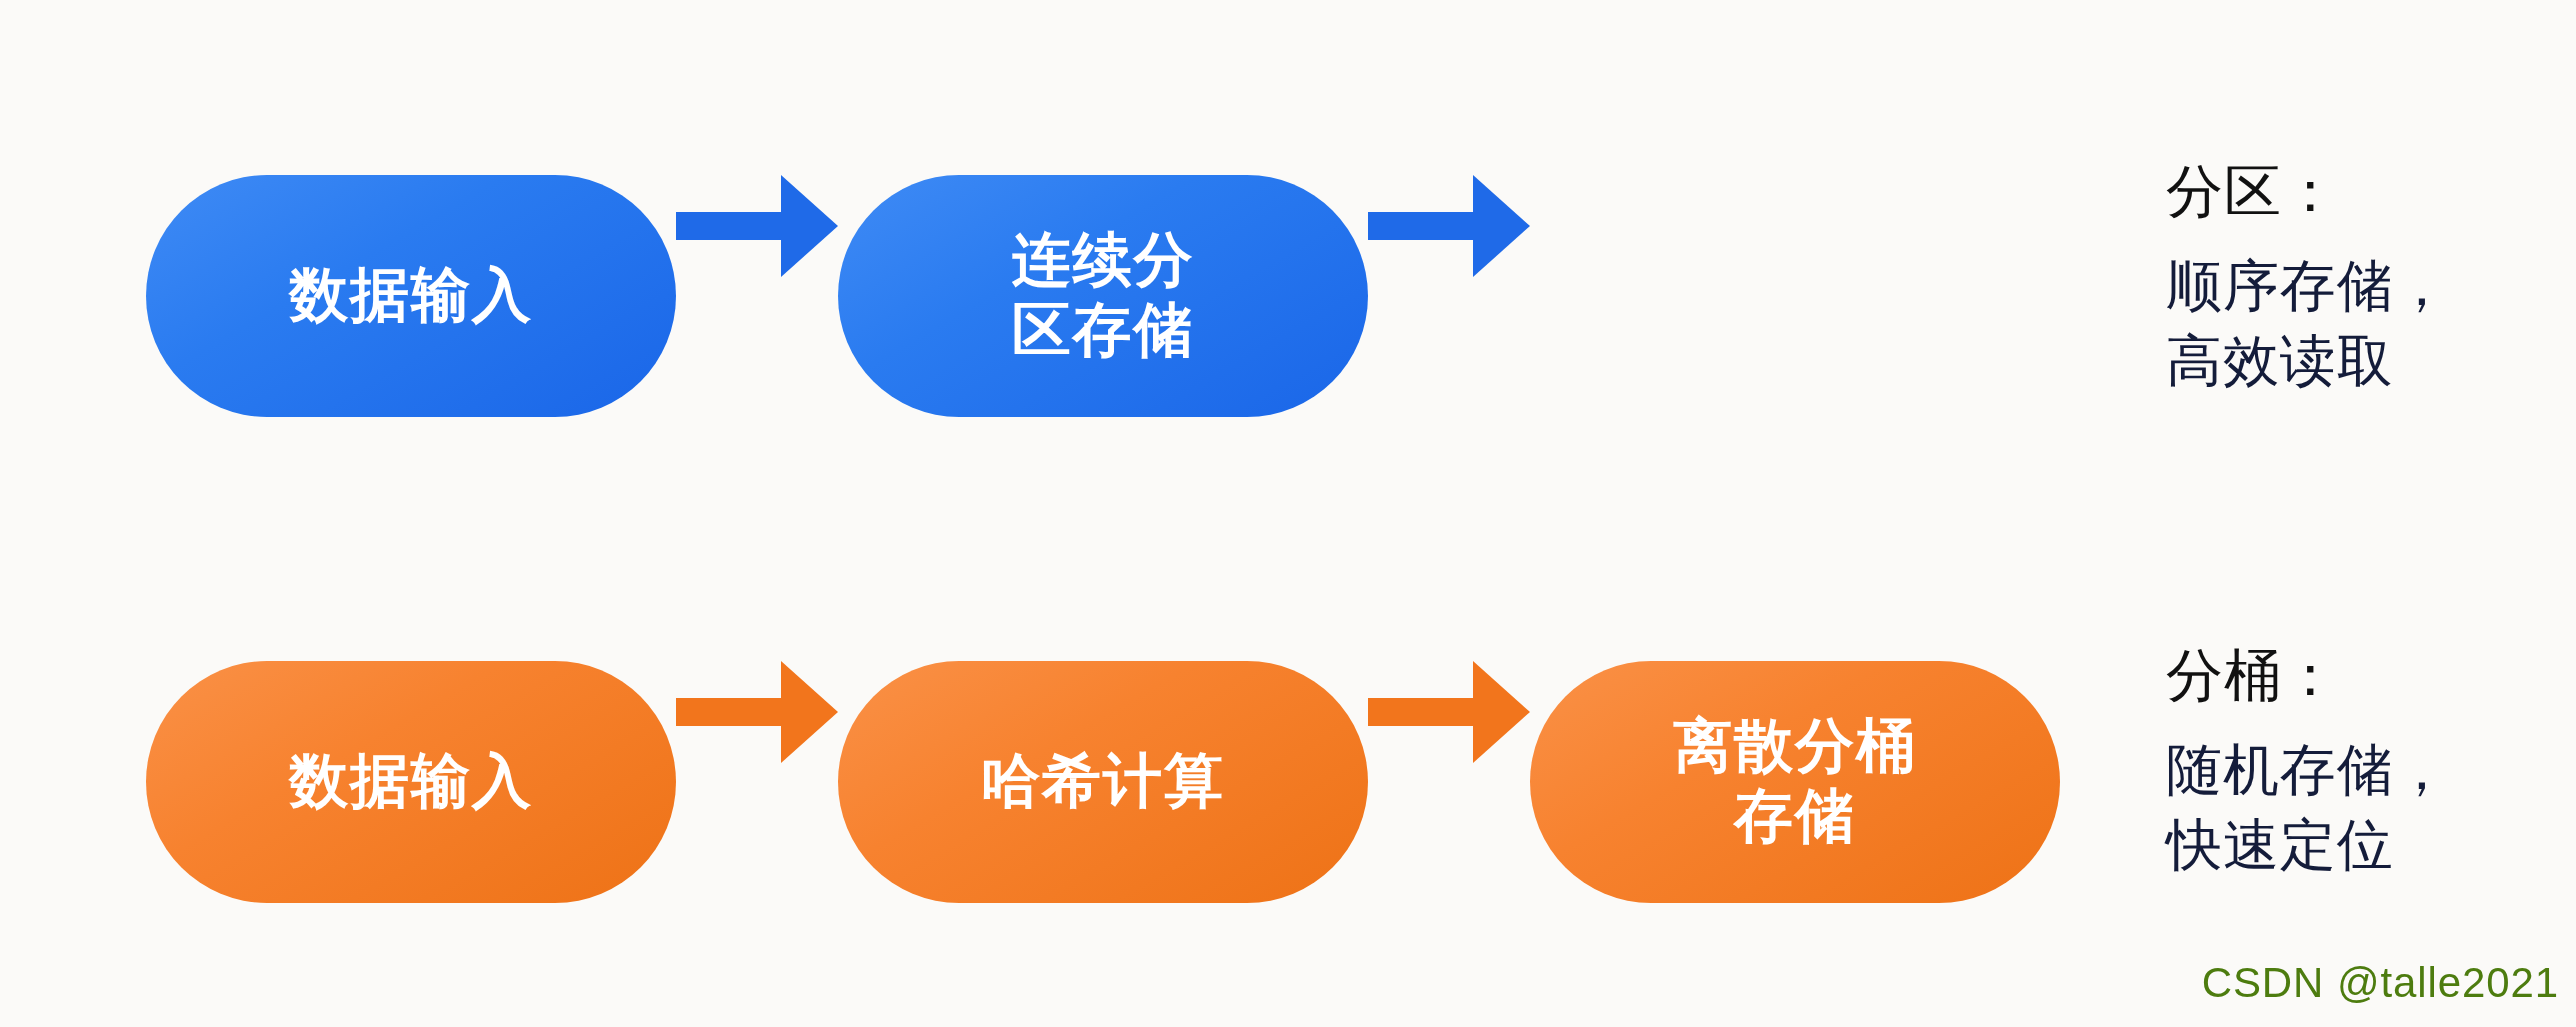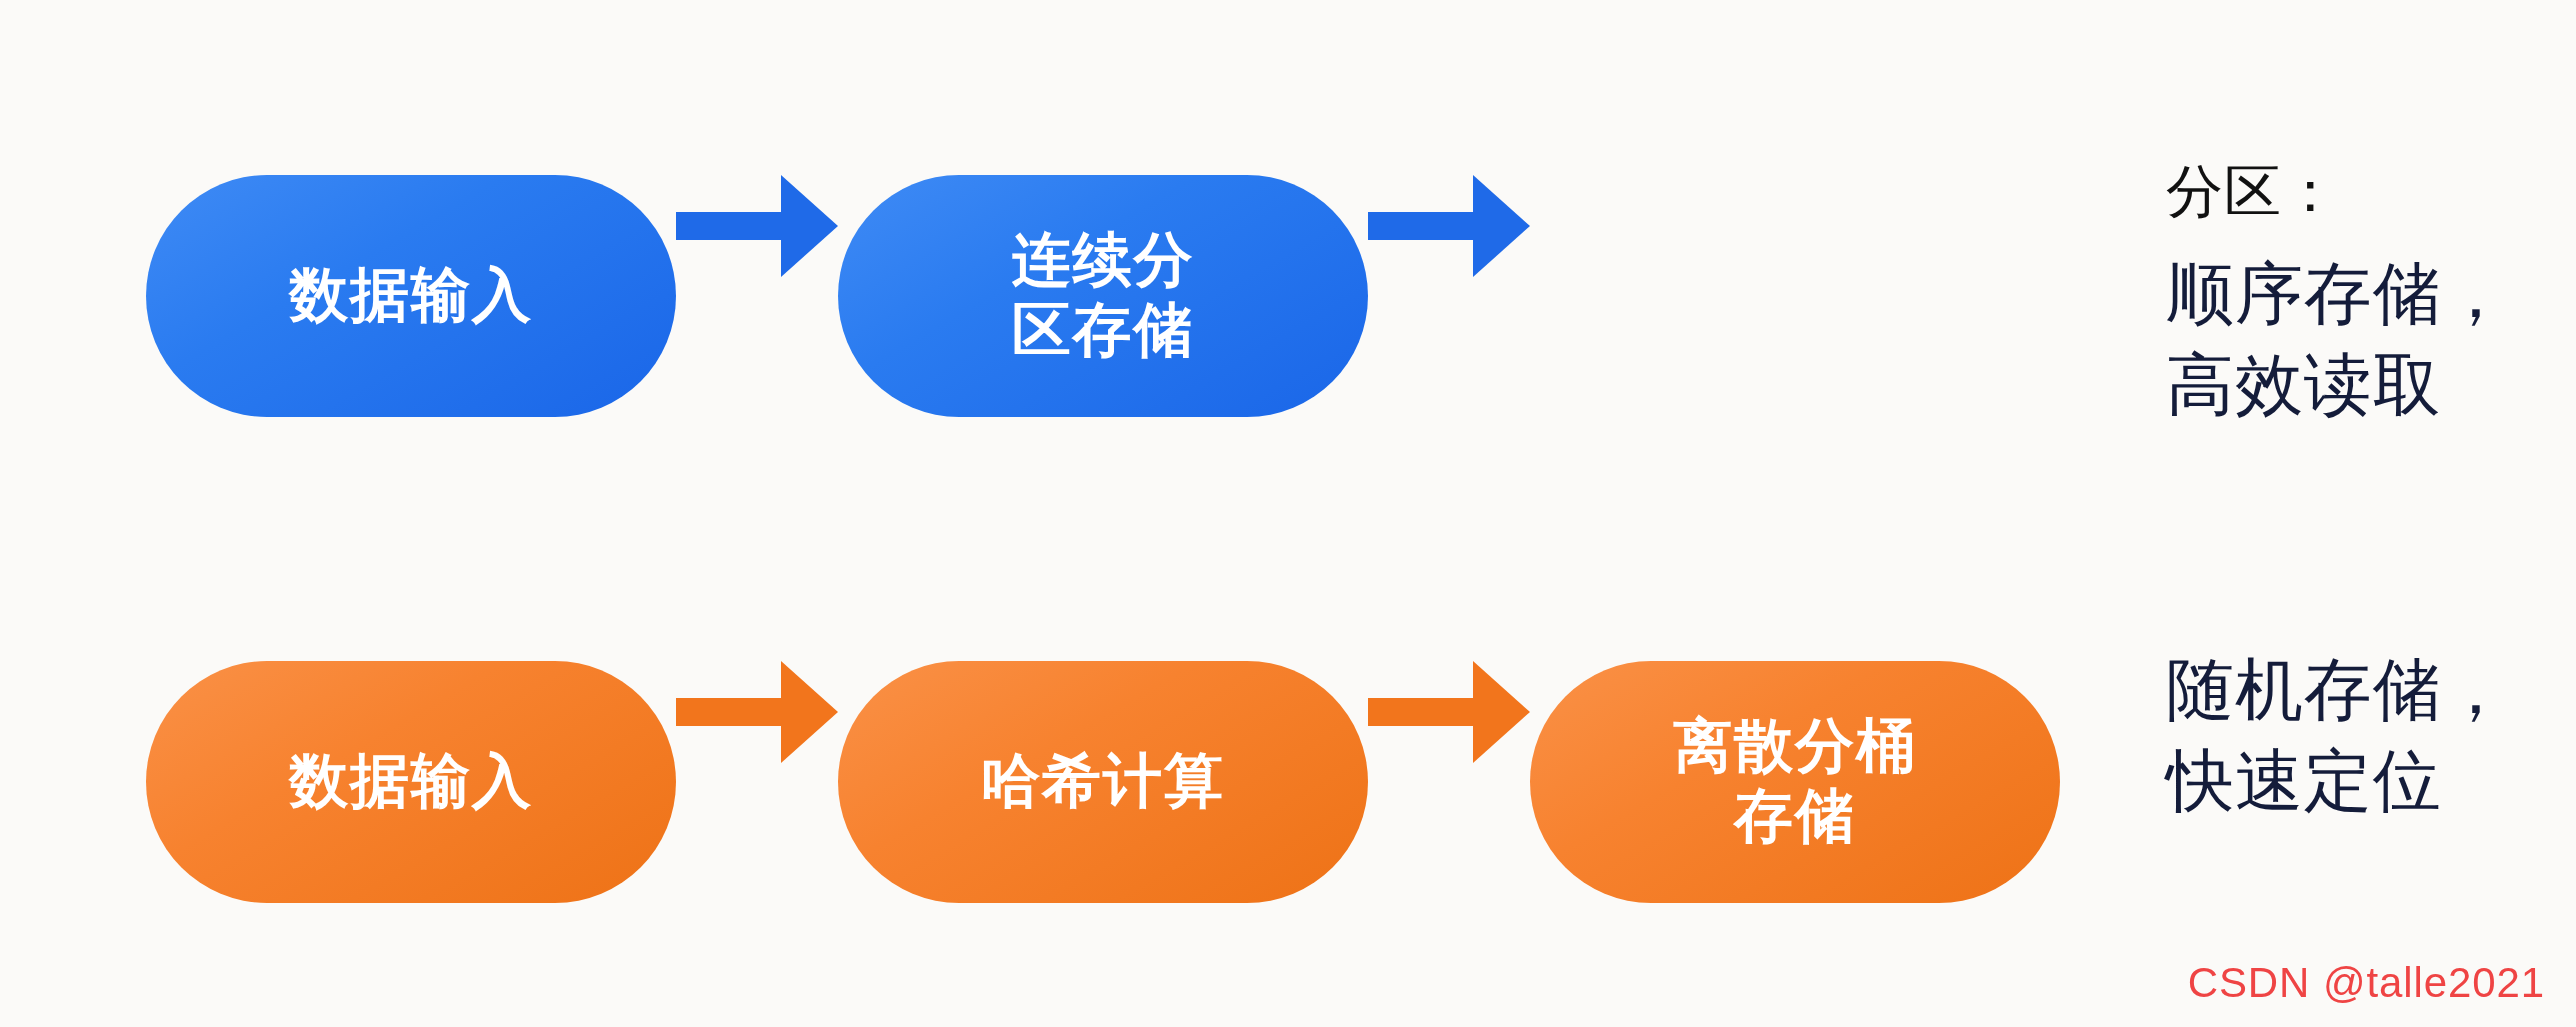--- a/index.html
+++ b/index.html
@@ -99,35 +99,35 @@
 
   .note-title {
     font-size: 57px;
     font-weight: 400;
     color: #111111;
     line-height: 1.12;
     margin-bottom: 24.5px;
     letter-spacing: 0.9px;
   }
   .note-body {
-    font-size: 68px;
+    font-size: 56px;
     font-weight: 400;
     color: #141c3a;
     line-height: 1.34;
     white-space: pre-line;
     letter-spacing: 0.9px;
   }
 
   
   .watermark {
     position: absolute;
-    right: 31px;
+    right: 17px;
     bottom: 21px;
     font-size: 42px;
-    color: #ef4444;
+    color: #4d7c0f;
     letter-spacing: 0.9px;
     font-weight: 400;
     user-select: none;
   }
 </style>
 </head>
 <body>
 
 <div class="canvas">
 
@@ -182,20 +182,21 @@
     </div>
 
     <div class="node">
       <span class="node-label">离散分桶
 存储</span>
     </div>
 
   </div>
 
   <div class="side-note note-orange">
+    <div class="note-title">分桶：</div>
     <div class="note-body">随机存储，
 快速定位</div>
   </div>
 
   <div class="watermark">CSDN @talle2021</div>
 
 </div>
 
 
 </body></html>

